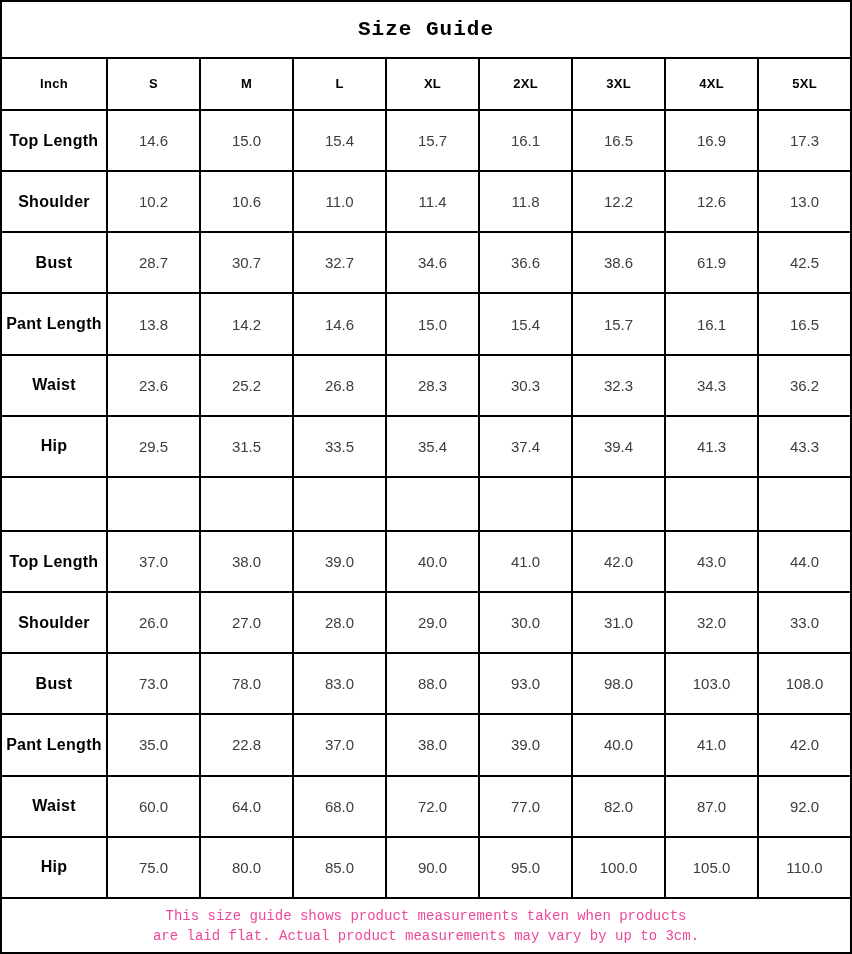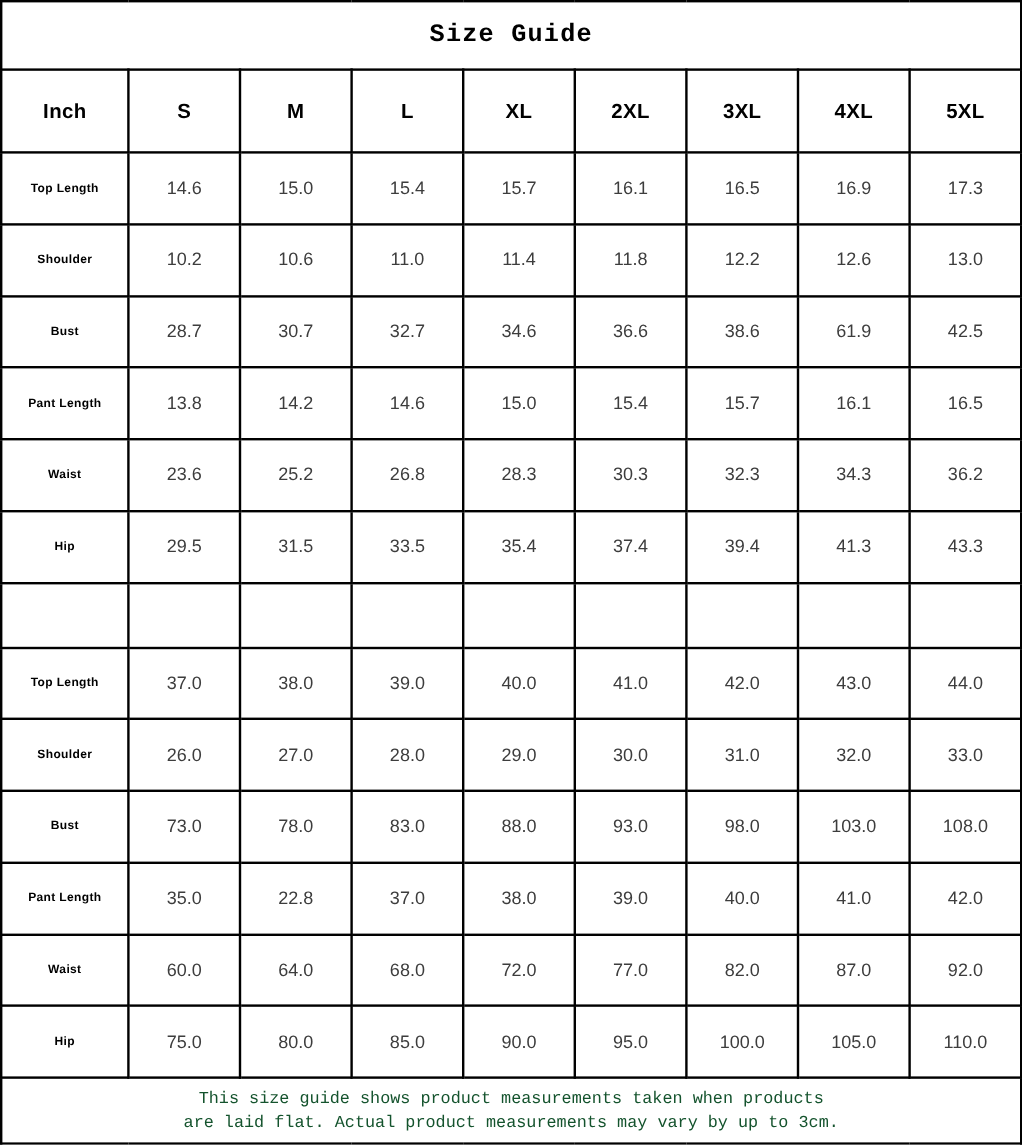--- a/index.html
+++ b/index.html
@@ -33,47 +33,47 @@
   .title-cell {
     height: 55px;
     font-family: "Liberation Mono", "DejaVu Sans Mono", monospace;
     font-size: 21px;
     font-weight: bold;
     letter-spacing: 1px;
     color: #000000;
   }
   .header-cell {
     font-family: "Liberation Sans", "DejaVu Sans", sans-serif;
-    font-size: 17px;
+    font-size: 13px;
     font-weight: bold;
     letter-spacing: 0.3px;
     color: #000000;
   }
   .label-cell {
     font-family: "Liberation Sans", "DejaVu Sans", sans-serif;
-    font-size: 10px;
+    font-size: 16px;
     font-weight: bold;
     letter-spacing: 0.3px;
     color: #000000;
   }
   .value-cell {
     font-family: "Liberation Sans", "DejaVu Sans", sans-serif;
     font-size: 15px;
     font-weight: normal;
     color: #3d3d3d;
   }
   .spacer-cell {
     height: 52px;
   }
   .footer-cell {
     height: 53px;
     font-family: "Liberation Mono", "DejaVu Sans Mono", monospace;
     font-size: 14px;
     font-weight: normal;
-    color: #14532d;
+    color: #ec4899;
     line-height: 20px;
   }
 </style>
 </head>
 <body>
 
 <div class="size-guide">
   <table class="guide-table">
     <colgroup>
       <col class="label-col">

